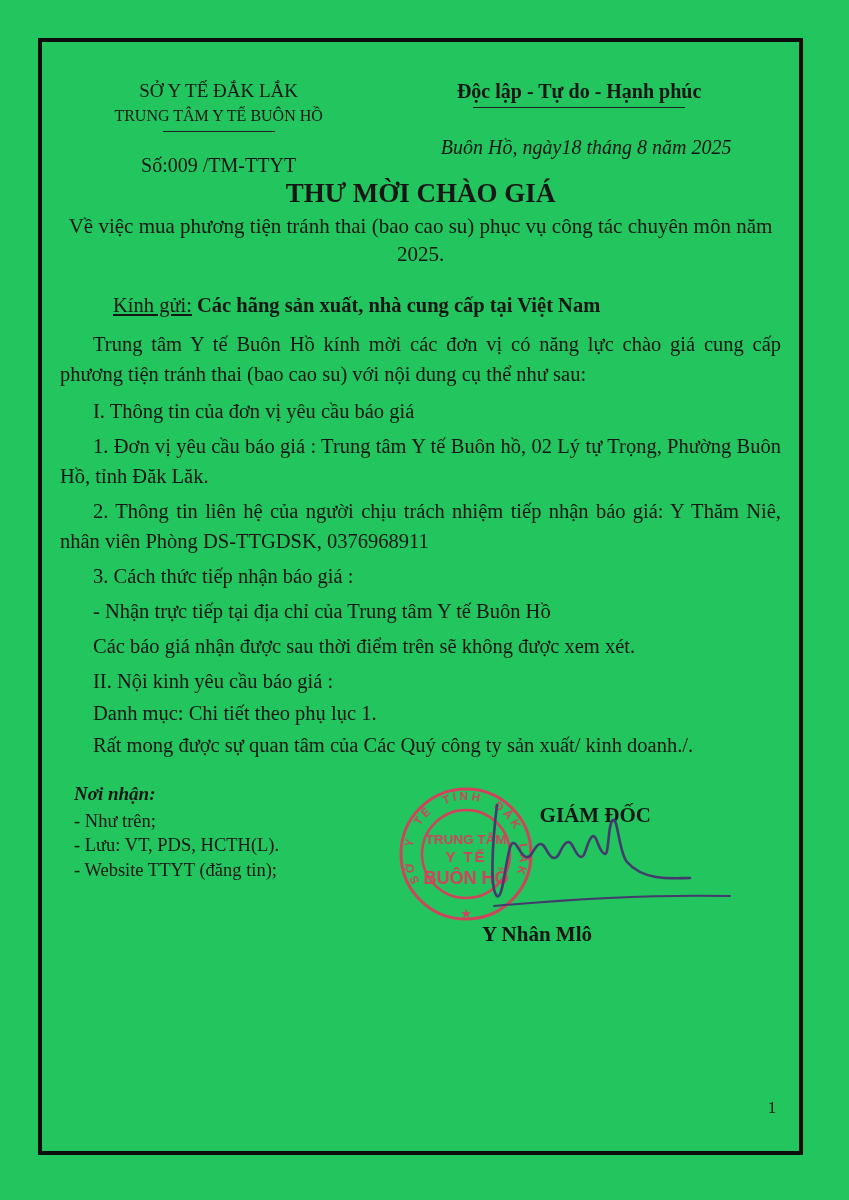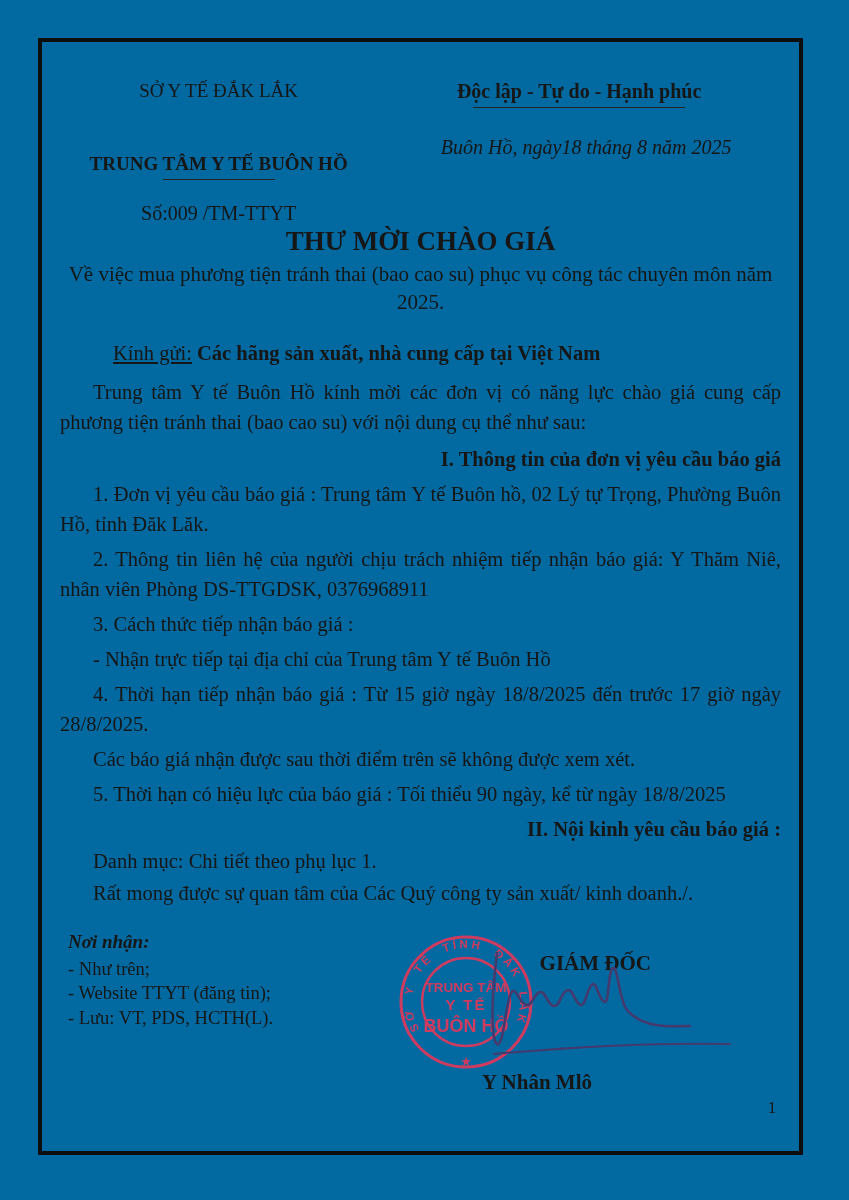--- a/index.html
+++ b/index.html
@@ -1,52 +1,52 @@
 <!DOCTYPE html>
 <html><head>
 <meta charset="utf-8">
 <style>
   html,body{margin:0;padding:0;background:#ffffff;}
   .page{
-    position:relative;width:849px;height:1200px;background:#0369a1;
+    position:relative;width:849px;height:1200px;background:#22c55e;
     font-family:"Liberation Serif","DejaVu Serif",serif;color:#161616;overflow:hidden;
   }
   .frame{
     position:absolute;left:38px;top:38px;width:765px;height:1117px;
     border:4px solid #0d0d0d;box-sizing:border-box;
     padding:36px 18px 0 18px;
   }
   
   .letterhead{display:flex;width:100%;}
   .lh-left{flex:0 0 44%;text-align:center;}
   .lh-right{flex:1;text-align:center;}
   .lh-line1{font-size:19px;line-height:25px;}
-  .lh-line2{font-size:19px;line-height:26px;font-weight:bold;margin-top:48px;}
+  .lh-line2{font-size:16px;line-height:26px;font-weight:normal;}
   .lh-right .lh-line1{font-weight:bold;}
   .motto{font-size:20px;line-height:27px;font-weight:bold;}
   .rule{height:0;border-bottom:1.6px solid #222;margin:2px auto 0 auto;}
   .rule-left{width:112px;}
   .rule-right{width:212px;}
   .doc-number{font-size:20px;margin-top:22px;}
   .date-line{font-size:20px;font-style:italic;margin-top:28px;padding-left:14px;}
   
   .title{text-align:center;font-size:27px;font-weight:bold;line-height:32px;}
   .subtitle{margin:3px auto 0 auto;max-width:724px;text-align:center;font-size:21px;line-height:28px;}
   
   .salutation{margin:26px 0 0 53px;font-size:20.5px;}
   .salutation .lbl{text-decoration:underline;}
   .salutation .rcpt{font-weight:bold;}
   
   .bodytext{margin-top:12px;}
   .bodytext p{margin:5px 0;font-size:20.5px;line-height:30px;text-indent:33px;text-align:justify;}
-  .bodytext p.hd{font-weight:bold;text-align:right;margin:7px 0 4px 0;}
+  .bodytext p.hd{font-weight:normal;text-align:left;margin:7px 0 4px 0;}
   .bodytext p.tight{margin:2px 0;}
   
   .footer-region{position:relative;height:300px;margin-top:10px;}
-  .noi-nhan{position:absolute;left:8px;top:12px;font-size:18.5px;line-height:24.5px;}
+  .noi-nhan{position:absolute;left:14px;top:12px;font-size:18.5px;line-height:24.5px;}
   .noi-nhan .nn-title{font-weight:bold;font-style:italic;font-size:19px;margin-bottom:2px;}
   .sig-title{position:absolute;left:391px;top:10px;width:200px;text-align:right;font-weight:bold;font-size:21px;margin-top:23px;}
   .sig-name{position:absolute;left:377px;top:152px;width:200px;text-align:center;font-weight:bold;font-size:21px;}
   .seal-svg{position:absolute;left:320px;top:0;}
   .stamp-text{font-family:"Liberation Sans","DejaVu Sans",sans-serif;font-weight:bold;}
   .ringtext{font-family:"Liberation Sans","DejaVu Sans",sans-serif;font-weight:bold;font-size:11.5px;letter-spacing:3px;word-spacing:6px;}
   .page-number{position:absolute;left:760px;top:1098px;width:24px;text-align:center;font-size:17px;}
 </style>
 </head>
 <body>
@@ -77,34 +77,32 @@
       <span class="rcpt">Các hãng sản xuất, nhà cung cấp tại Việt Nam</span>
     </div>
 
     <div class="bodytext">
       <p>Trung tâm Y tế Buôn Hồ kính mời các đơn vị có năng lực chào giá cung cấp phương tiện tránh thai (bao cao su) với nội dung cụ thể như sau:</p>
       <p class="hd">I. Thông tin của đơn vị yêu cầu báo giá</p>
       <p>1. Đơn vị yêu cầu báo giá : Trung tâm Y tế Buôn hồ, 02 Lý tự Trọng, Phường Buôn Hồ, tỉnh Đăk Lăk.</p>
       <p>2. Thông tin liên hệ của người chịu trách nhiệm tiếp nhận báo giá: Y Thăm Niê, nhân viên Phòng DS-TTGDSK, 0376968911</p>
       <p>3. Cách thức tiếp nhận báo giá :</p>
       <p>- Nhận trực tiếp tại địa chỉ của Trung tâm Y tế Buôn Hồ</p>
-      <p>4. Thời hạn tiếp nhận báo giá : Từ 15 giờ ngày 18/8/2025 đến trước 17 giờ ngày 28/8/2025.</p>
       <p>Các báo giá nhận được sau thời điểm trên sẽ không được xem xét.</p>
-      <p>5. Thời hạn có hiệu lực của báo giá : Tối thiểu 90 ngày, kể từ ngày 18/8/2025</p>
       <p class="hd tight">II. Nội kinh yêu cầu báo giá :</p>
       <p class="tight">Danh mục: Chi tiết theo phụ lục 1.</p>
       <p class="tight">Rất mong được sự quan tâm của Các Quý công ty sản xuất/ kinh doanh./.</p>
     </div>
 
     <div class="footer-region">
       <div class="noi-nhan">
         <div class="nn-title">Nơi nhận:</div>
         <div>- Như trên;</div>
+        <div>- Lưu: VT, PDS, HCTH(L).</div>
         <div>- Website TTYT  (đăng tin);</div>
-        <div>- Lưu: VT, PDS, HCTH(L).</div>
       </div>
 
       <div class="sig-title">GIÁM ĐỐC</div>
 
       <svg class="seal-svg" width="370" height="200" viewBox="0 0 370 200">
 
         <g opacity="0.92">
           <circle cx="86" cy="84" r="65" fill="none" stroke="#e0385c" stroke-width="3"></circle>
           <circle cx="86" cy="84" r="44" fill="none" stroke="#e0385c" stroke-width="2.4"></circle>
           <defs>

